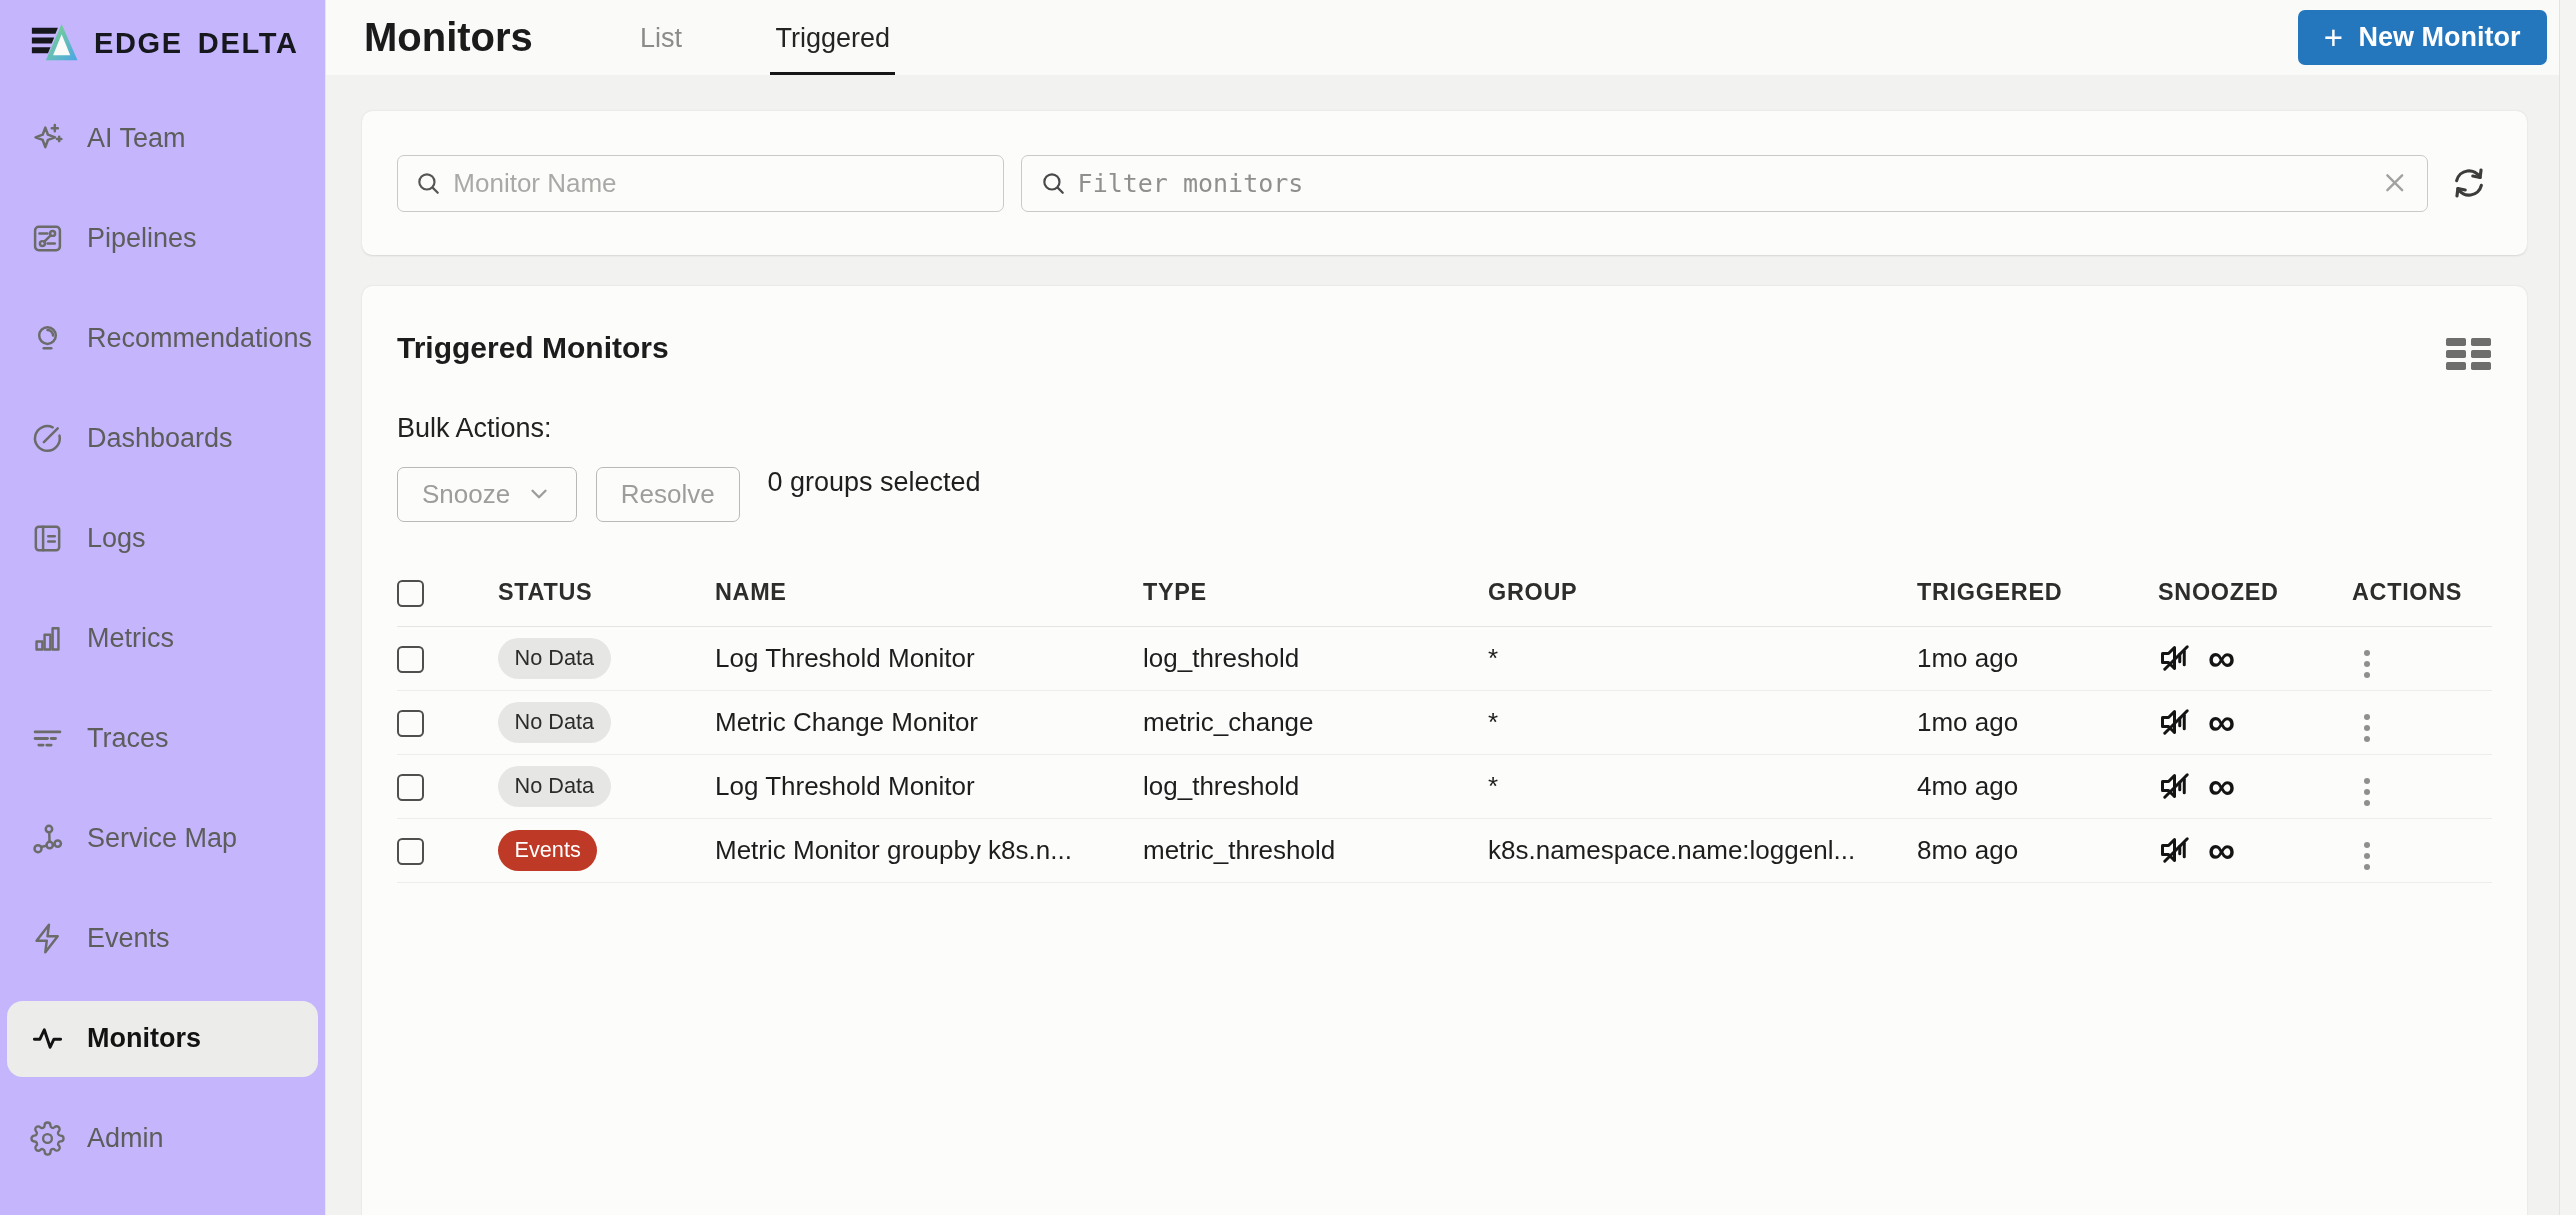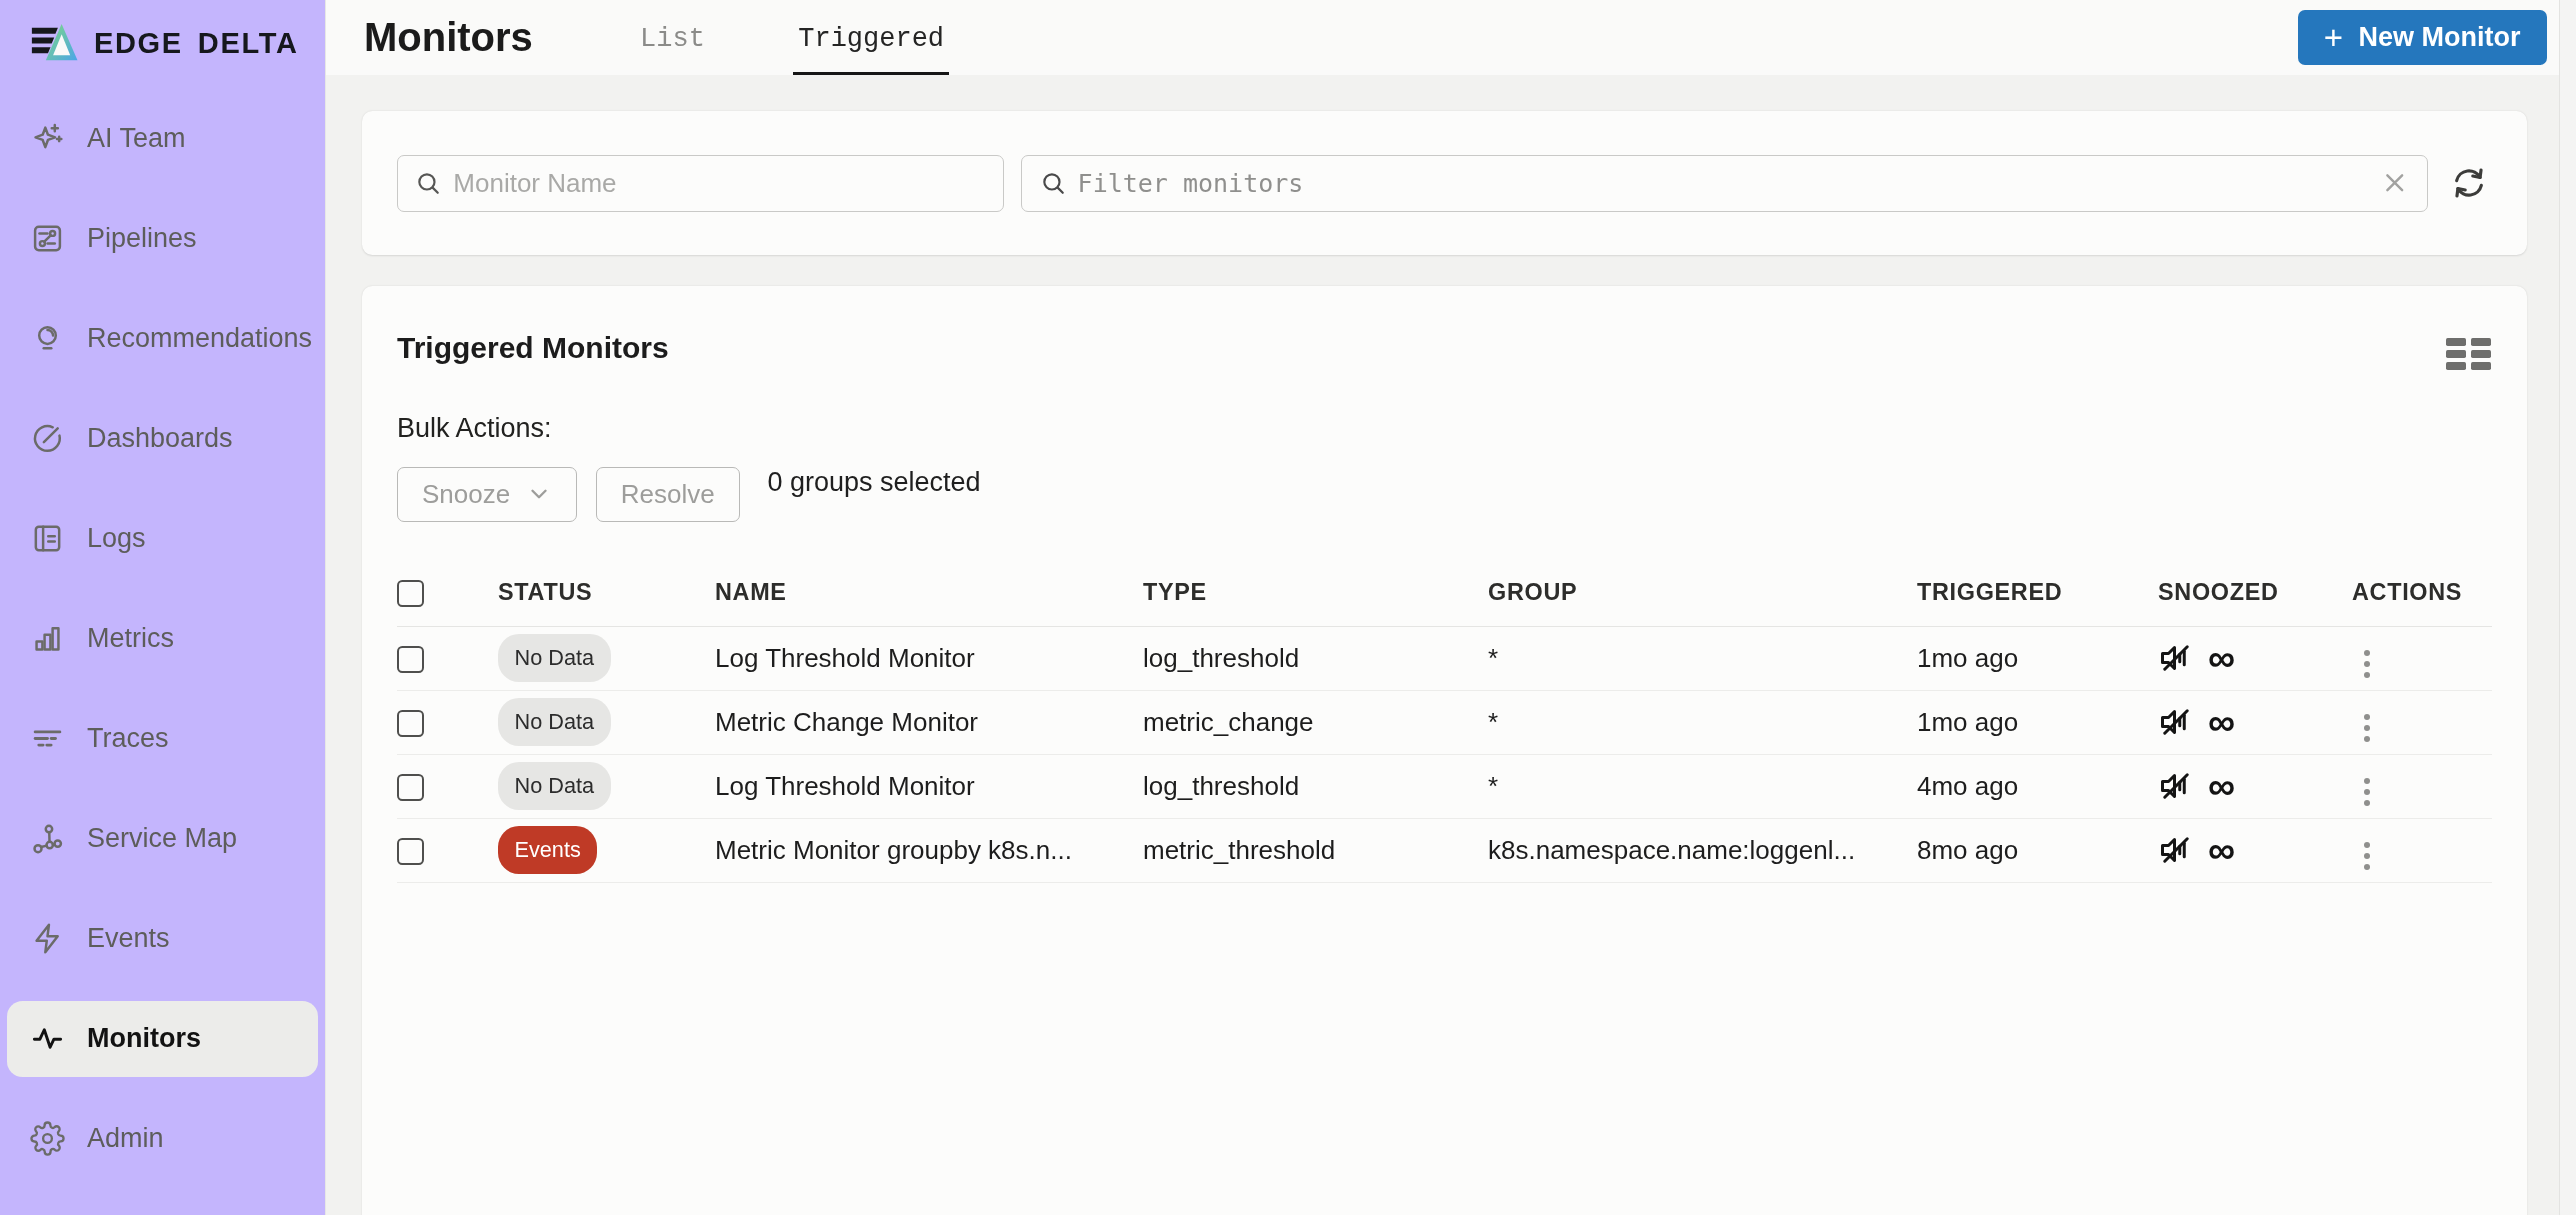--- a/index.html
+++ b/index.html
@@ -20,21 +20,21 @@
   .nav-item.active { background:#ececea; color:#121212; font-weight:700; }
   .nav-item.active svg { stroke:#121212; }
 
   
   .main { flex:1; display:flex; flex-direction:column; background:#f2f2f0; position:relative; min-width:0; }
   .topbar { height:75px; background:#fafaf9; display:flex; align-items:center;
     padding:0 29.5px 0 38px; flex:none; }
   .page-title { font-size:40px; font-weight:700; color:#1b1b1b; margin-right:102px; }
   .tabs { display:flex; gap:83px; align-items:stretch; height:100%; }
   .tab { font-size:27px; color:#8b8b89; display:flex; align-items:center;
-    border-bottom:3.5px solid transparent; padding:5.2px 5.2px 0 5.2px; cursor:pointer;font-family:Liberation Mono, monospace; }
+    border-bottom:3.5px solid transparent; padding:5.2px 5.2px 0 5.2px; cursor:pointer; }
   .tab.active { color:#242424; border-bottom-color:#161616; }
   .topbar-spacer { flex:1; }
   .btn-new { display:flex; align-items:center; gap:15.6px; background:#2577bd; color:#ffffff;
     font-size:27px; font-weight:700; height:55px; padding:0 26px; border-radius:7px;
     border:none; cursor:pointer; font-family:inherit; }
   .btn-new .plus { font-weight:400; font-size:33px; line-height:1; }
 
   .content { flex:1; padding:36px 49px 0 36px; overflow:hidden; }
   .card { background:#fcfcfb; border-radius:10.4px;
     box-shadow:0 0.9px 2.6px rgba(0,0,0,.07), 0 0.9px 1.7px rgba(0,0,0,.05); }
@@ -71,21 +71,21 @@
   .selection-text { font-size:27px; color:#1f1f1f; margin-left:8.7px; }
 
   
   table { margin-top:36px; width:100%; border-collapse:collapse; table-layout:fixed; }
   th { font-size:23.4px; font-weight:700; color:#2d2d2b; text-align:left; letter-spacing:0.7px;
     padding:21px 0 19px 0; border-bottom:1.7px solid #e5e5e3; white-space:nowrap; }
   td { font-size:26px; color:#1d1d1d; height:63px; border-bottom:0.9px solid #ececea;
     white-space:nowrap; overflow:hidden; text-overflow:ellipsis; padding-right:17.3px; }
   .checkbox { width:27px; height:27px; border:2.6px solid #4f4f4d; border-radius:5.2px;
     display:inline-block; background:#fcfcfb; cursor:pointer; vertical-align:middle; }
-  .badge { display:inline-flex; align-items:center; height:48px; padding:0 16.5px;
+  .badge { display:inline-flex; align-items:center; height:41px; padding:0 16.5px;
     border-radius:21px; font-size:21.7px; }
   .badge[data-variant="no-data"] { background:#e6e6e4; color:#2c2c2c; }
   .badge[data-variant="alert"] { background:#bf3a26; color:#ffffff; }
   .snoozed-cell { display:flex; align-items:center; gap:14px; height:63px; }
   .snoozed-cell svg { width:36px; height:36px; }
   .infinity { font-size:38px; font-weight:700; color:#141414; line-height:1; }
   .kebab { display:inline-flex; flex-direction:column; gap:5.2px; padding:7px 12px; cursor:pointer; }
   .kebab i { width:6px; height:6px; border-radius:50%; background:#8f8f8d; }
 
   

